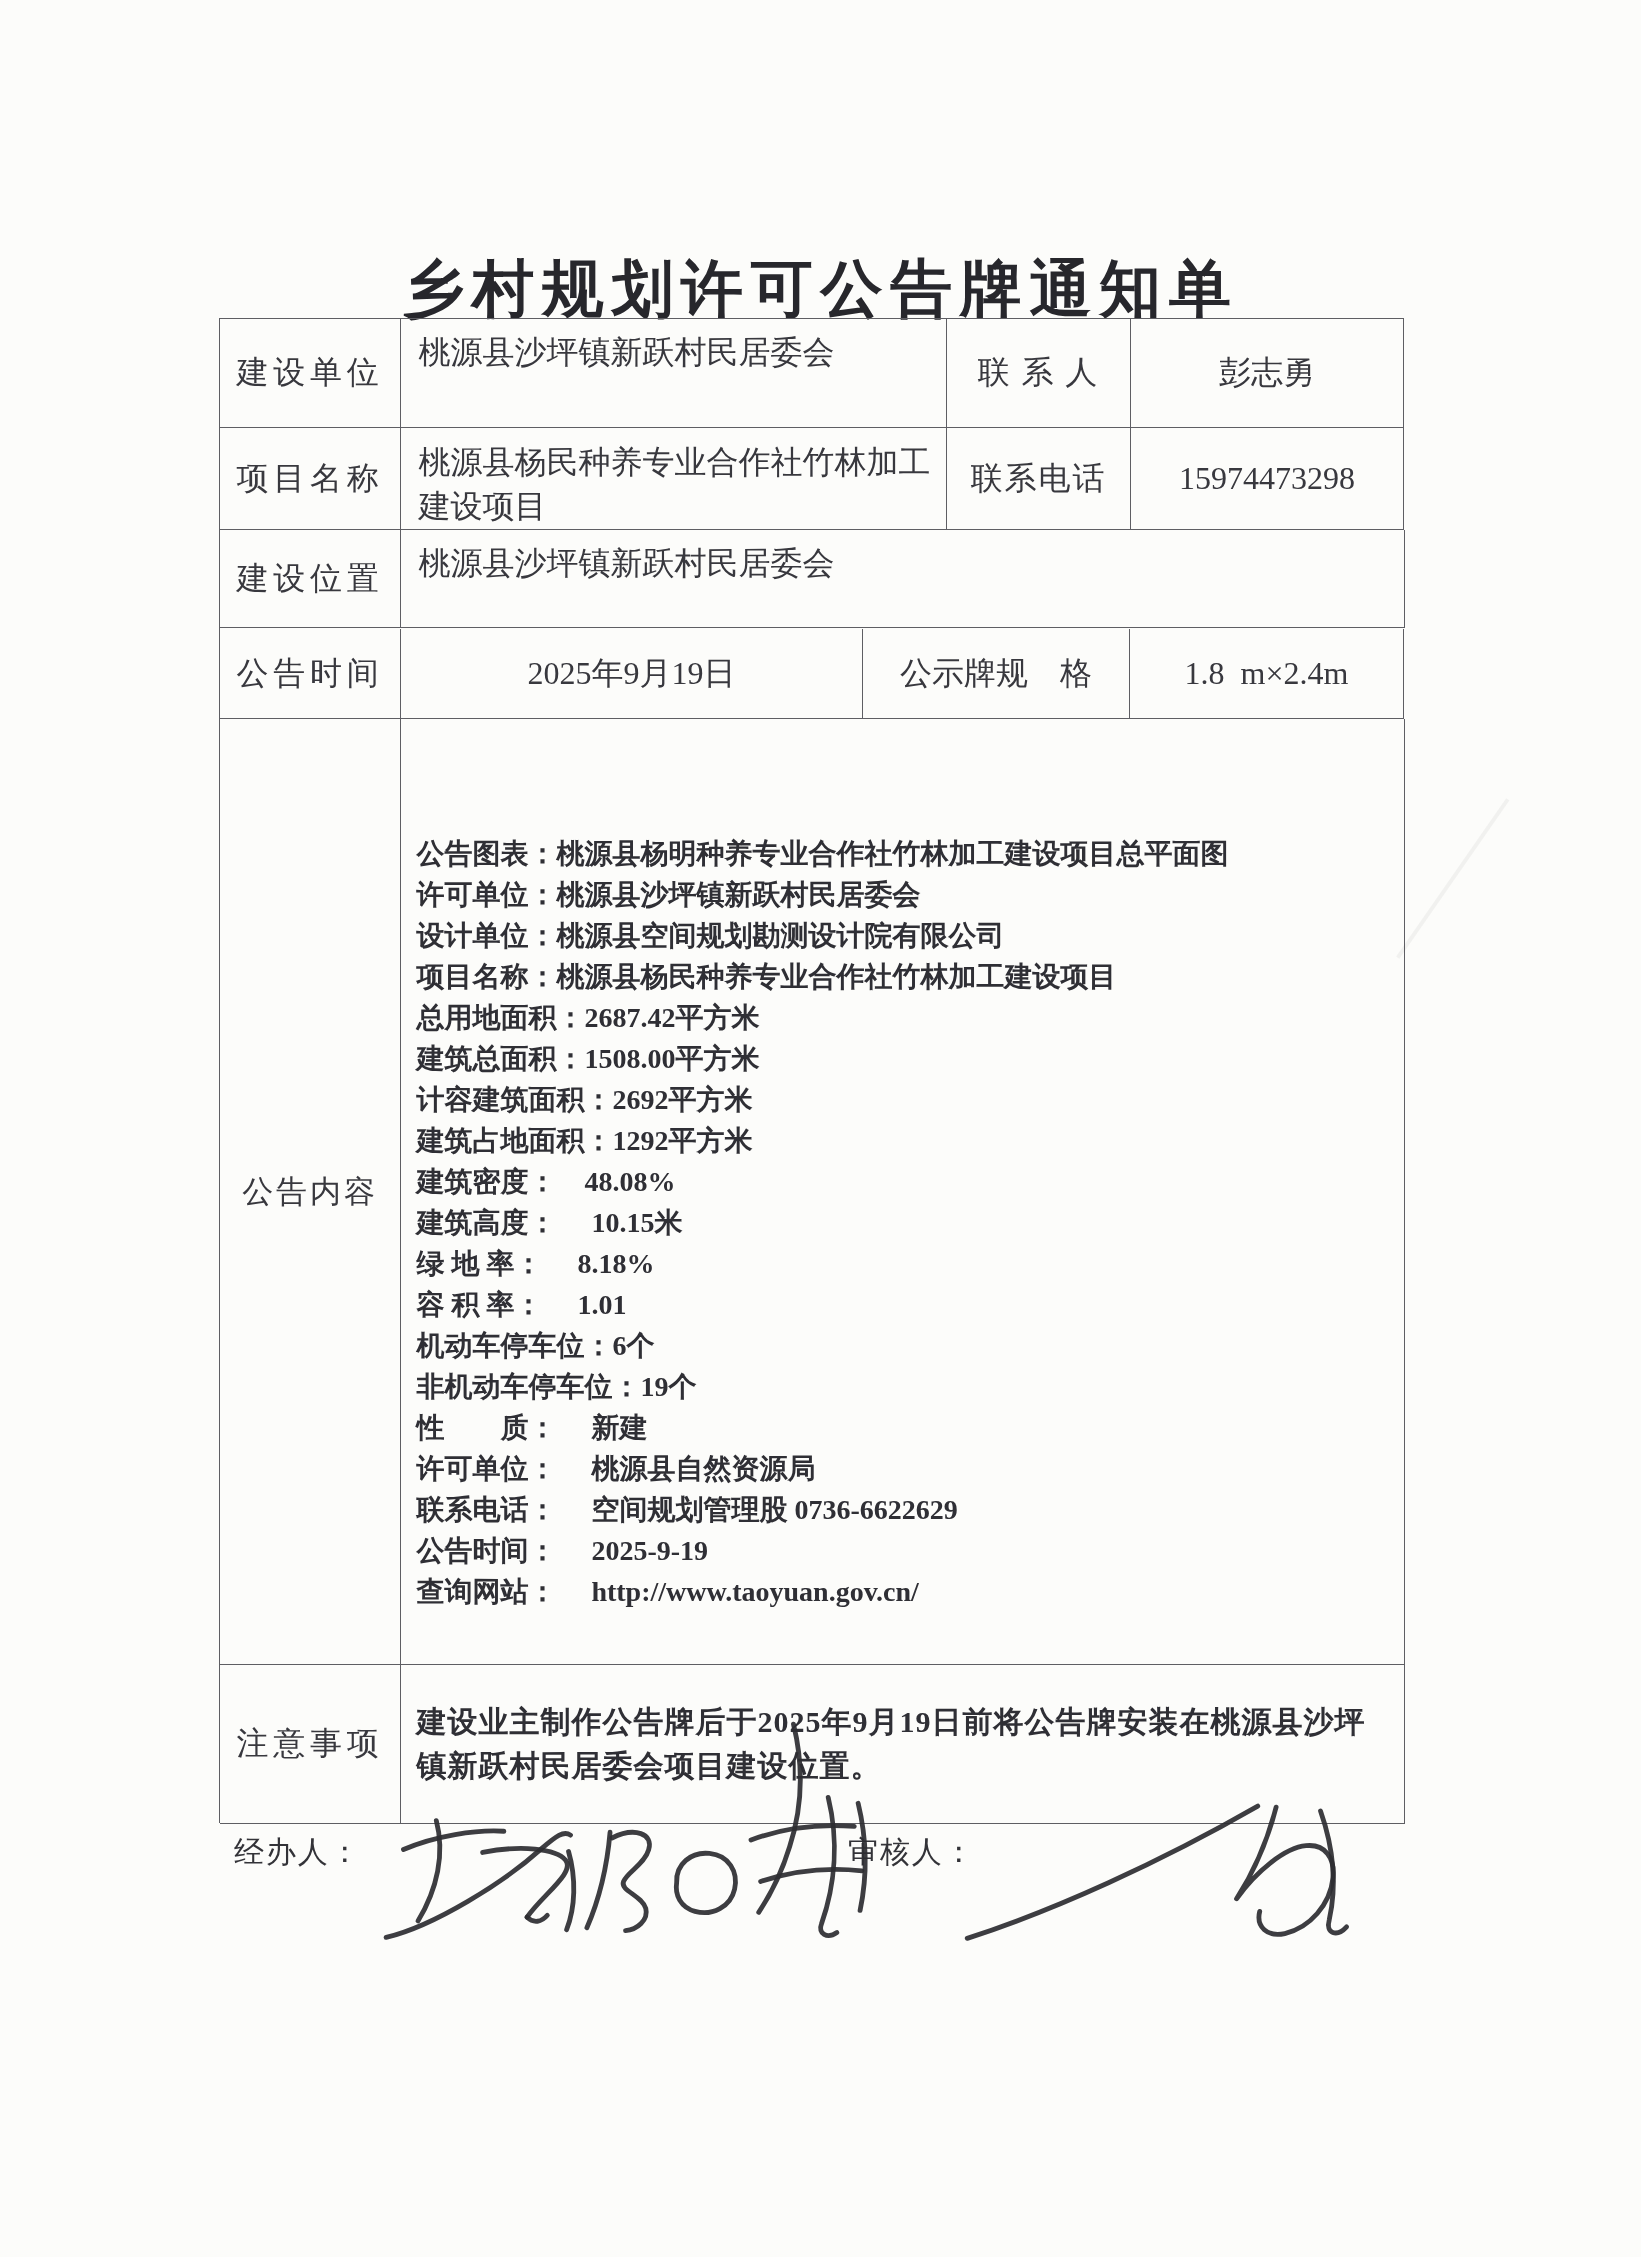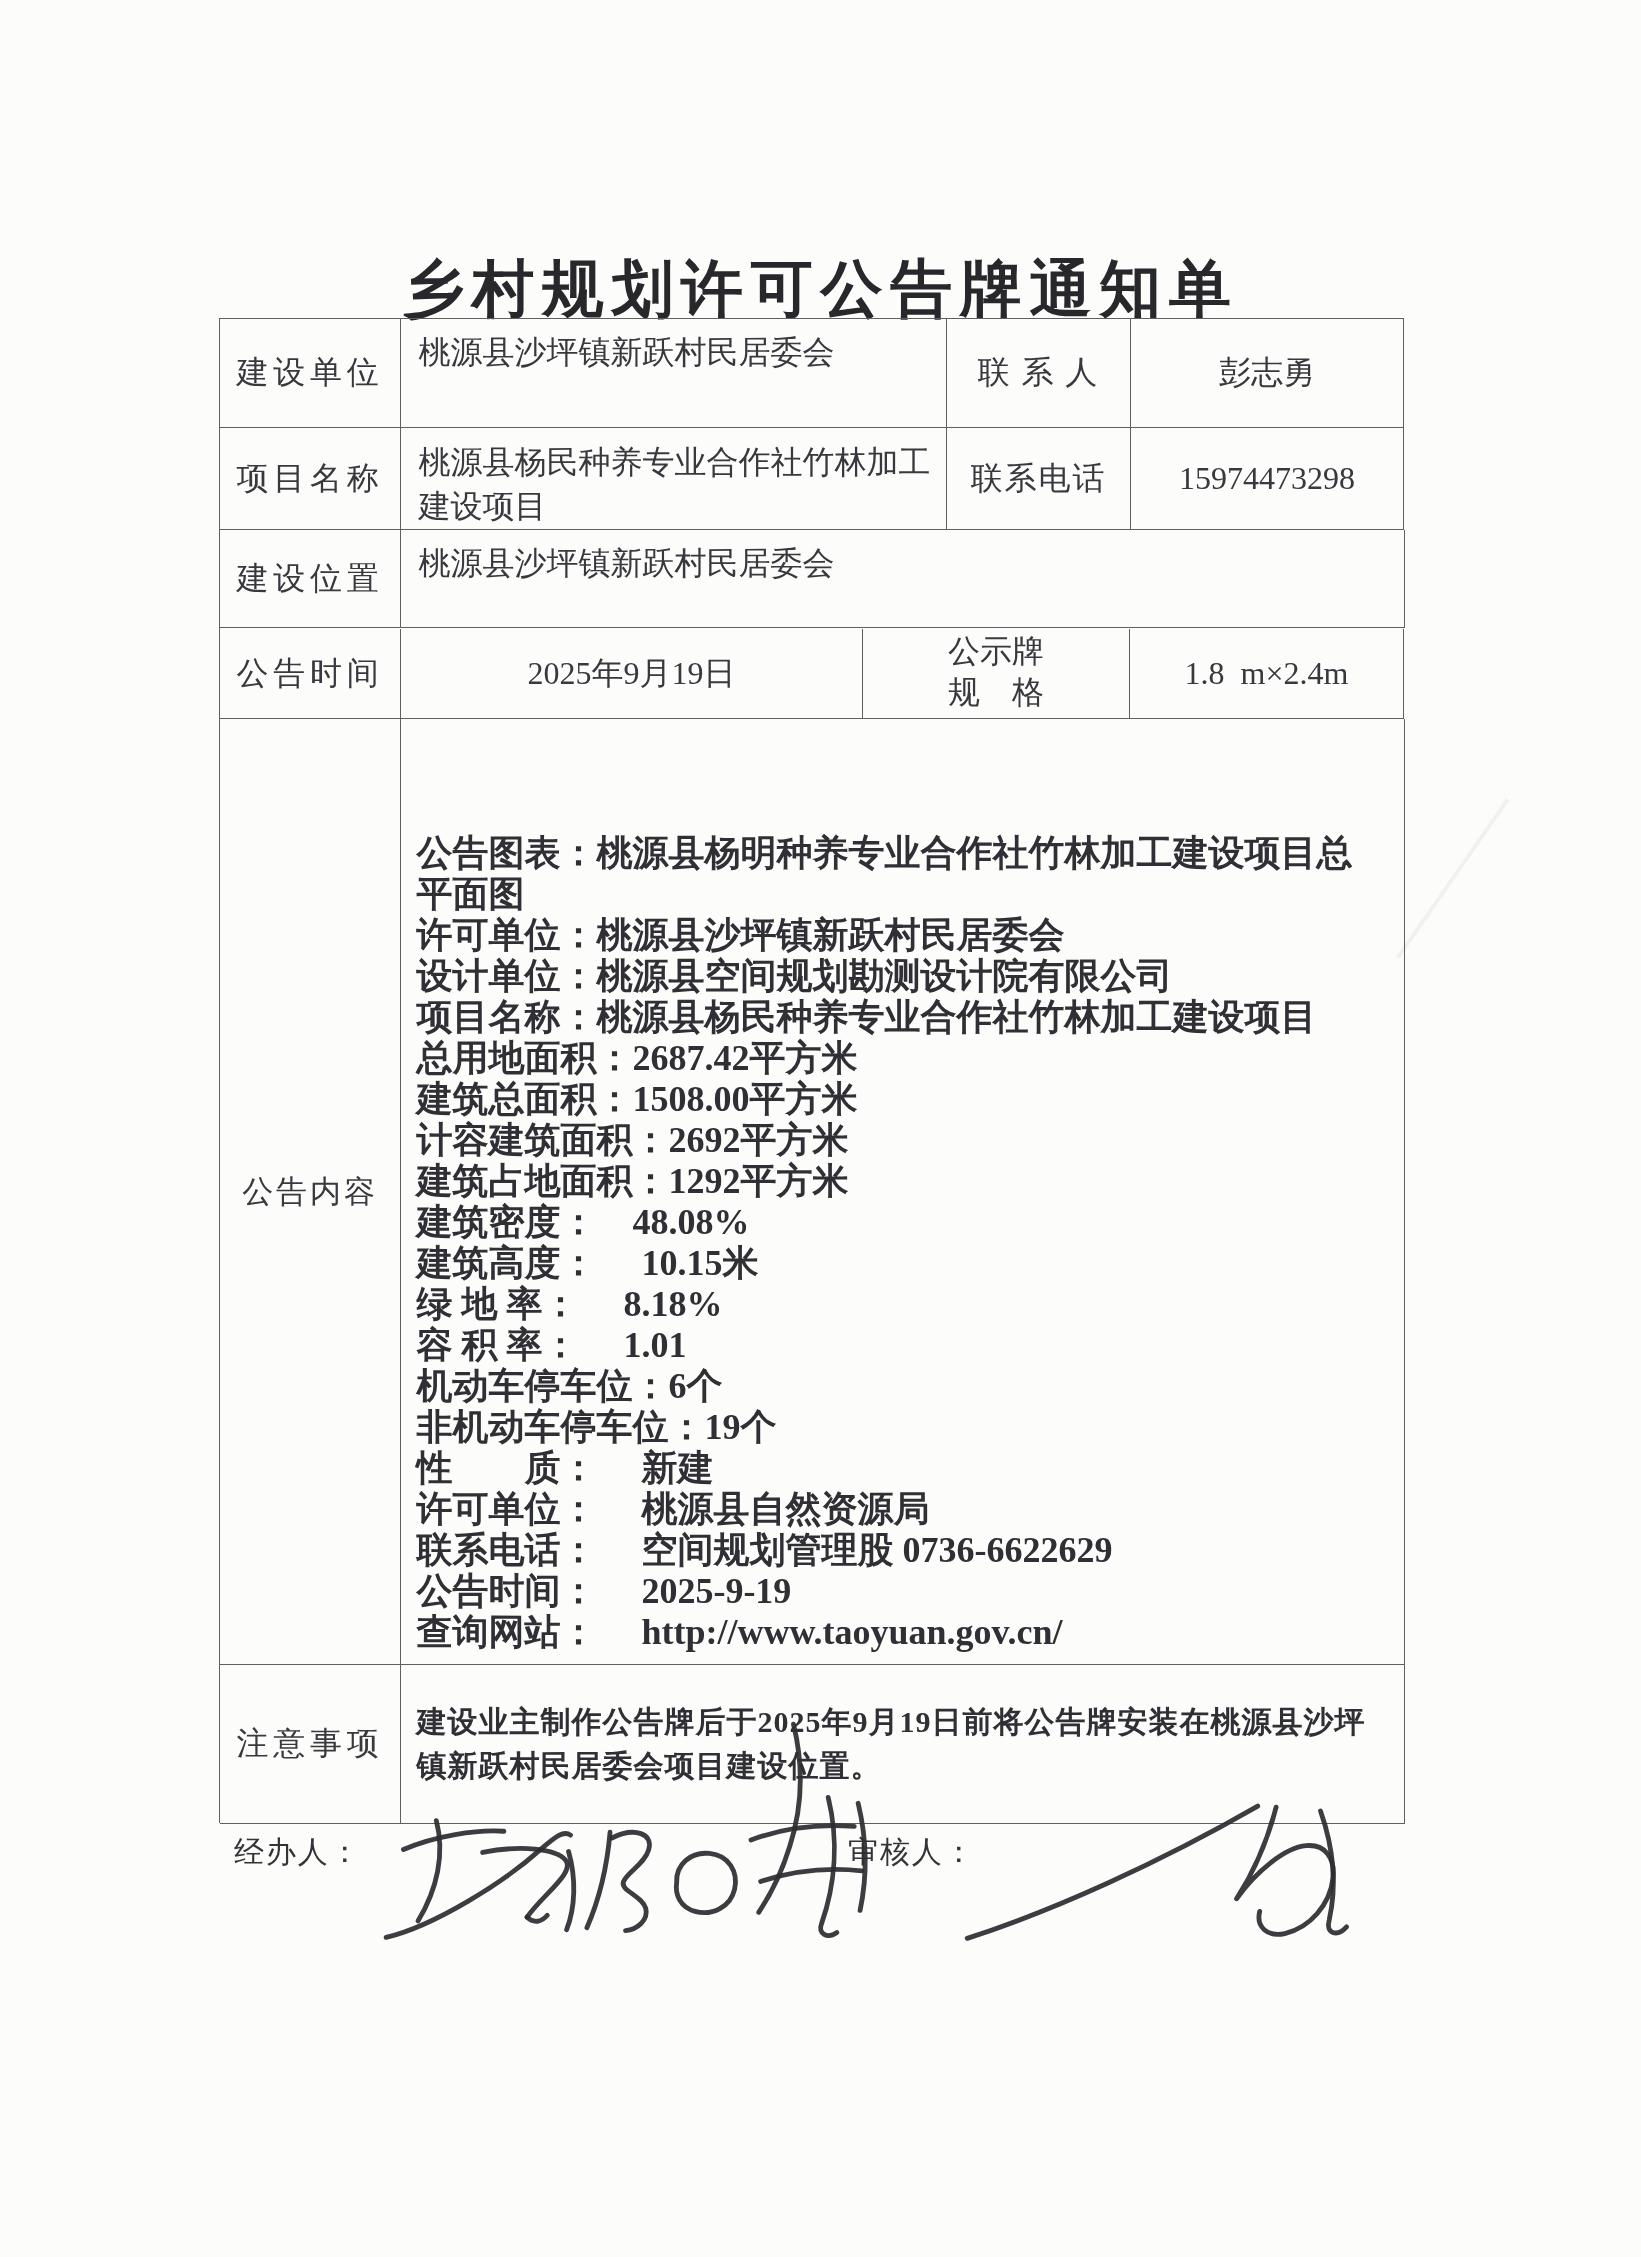--- a/index.html
+++ b/index.html
@@ -24,21 +24,21 @@
   }
   .cell{
     position:absolute;box-sizing:border-box;
     border-right:1.9px solid #5e5e63;border-bottom:1.9px solid #5e5e63;
     display:flex;align-items:center;justify-content:center;
     font-size:32px;color:#38383e;
   }
   .lab{letter-spacing:4.8px;}
   .topleft{align-items:flex-start;justify-content:flex-start;padding:11.6px 15.4px 0 17.4px;}
   .ann-label{letter-spacing:2.9px;font-size:31px;}
-  .ann-content{display:block;padding:114px 19.3px 0 15.4px;font-size:36px;line-height:41px;}
+  .ann-content{display:block;padding:114px 19.3px 0 15.4px;font-size:28px;line-height:41px;}
   .ann-content div{white-space:pre-wrap;}
   .note{display:flex;align-items:center;}
   .note-inner{padding:0 17.4px 0 15.4px;font-size:30px;line-height:44px;letter-spacing:1px;font-weight:600;color:#2f2f35;}
   .bold-ish{font-weight:600;color:#2f2f35;}
   .sig-label{position:absolute;font-size:30px;letter-spacing:1.9px;color:#333338;text-align:center;}
   svg.overlay{position:absolute;left:0;top:0;pointer-events:none;}
   .sig{fill:none;stroke:#2c2c31;stroke-width:5;stroke-linecap:round;stroke-linejoin:round;opacity:.92;}
   .crease{stroke:rgba(60,60,60,.06);stroke-width:4;}
 </style>
 </head>
@@ -58,21 +58,21 @@
     <div class="cell lab" style="left:0;top:109px;width:181px;height:102px;">项目名称</div>
     <div class="cell topleft" style="left:181px;top:109px;width:546px;height:102px;line-height:44px;">桃源县杨民种养专业合作社竹林加工建设项目</div>
     <div class="cell" style="left:727px;top:109px;width:184px;height:102px;letter-spacing:1.9px;">联系电话</div>
     <div class="cell" style="left:911px;top:109px;width:273px;height:102px;">15974473298</div>
 
     <div class="cell lab" style="left:0;top:211px;width:181px;height:98px;">建设位置</div>
     <div class="cell topleft" style="left:181px;top:211px;width:1004px;height:98px;">桃源县沙坪镇新跃村民居委会</div>
 
     <div class="cell lab" style="left:0;top:310px;width:181px;height:90px;">公告时间</div>
     <div class="cell" style="left:181px;top:310px;width:462px;height:90px;">2025年9月19日</div>
-    <div class="cell" style="left:643px;top:310px;width:267px;height:90px;flex-direction:column;line-height:41px;font-family:Liberation Mono, monospace;">
+    <div class="cell" style="left:643px;top:310px;width:267px;height:90px;flex-direction:row;line-height:41px;">
       <div>公示牌</div>
       <div>规　格</div>
     </div>
     <div class="cell" style="left:910px;top:310px;width:274px;height:90px;white-space:pre;">1.8  m×2.4m</div>
 
     <div class="cell ann-label" style="left:0;top:400px;width:181px;height:946px;">公告内容</div>
     <div class="cell ann-content bold-ish" style="left:181px;top:400px;width:1004px;height:946px;">
       <div>公告图表：桃源县杨明种养专业合作社竹林加工建设项目总平面图</div>
       <div>许可单位：桃源县沙坪镇新跃村民居委会</div>
       <div>设计单位：桃源县空间规划勘测设计院有限公司</div>

